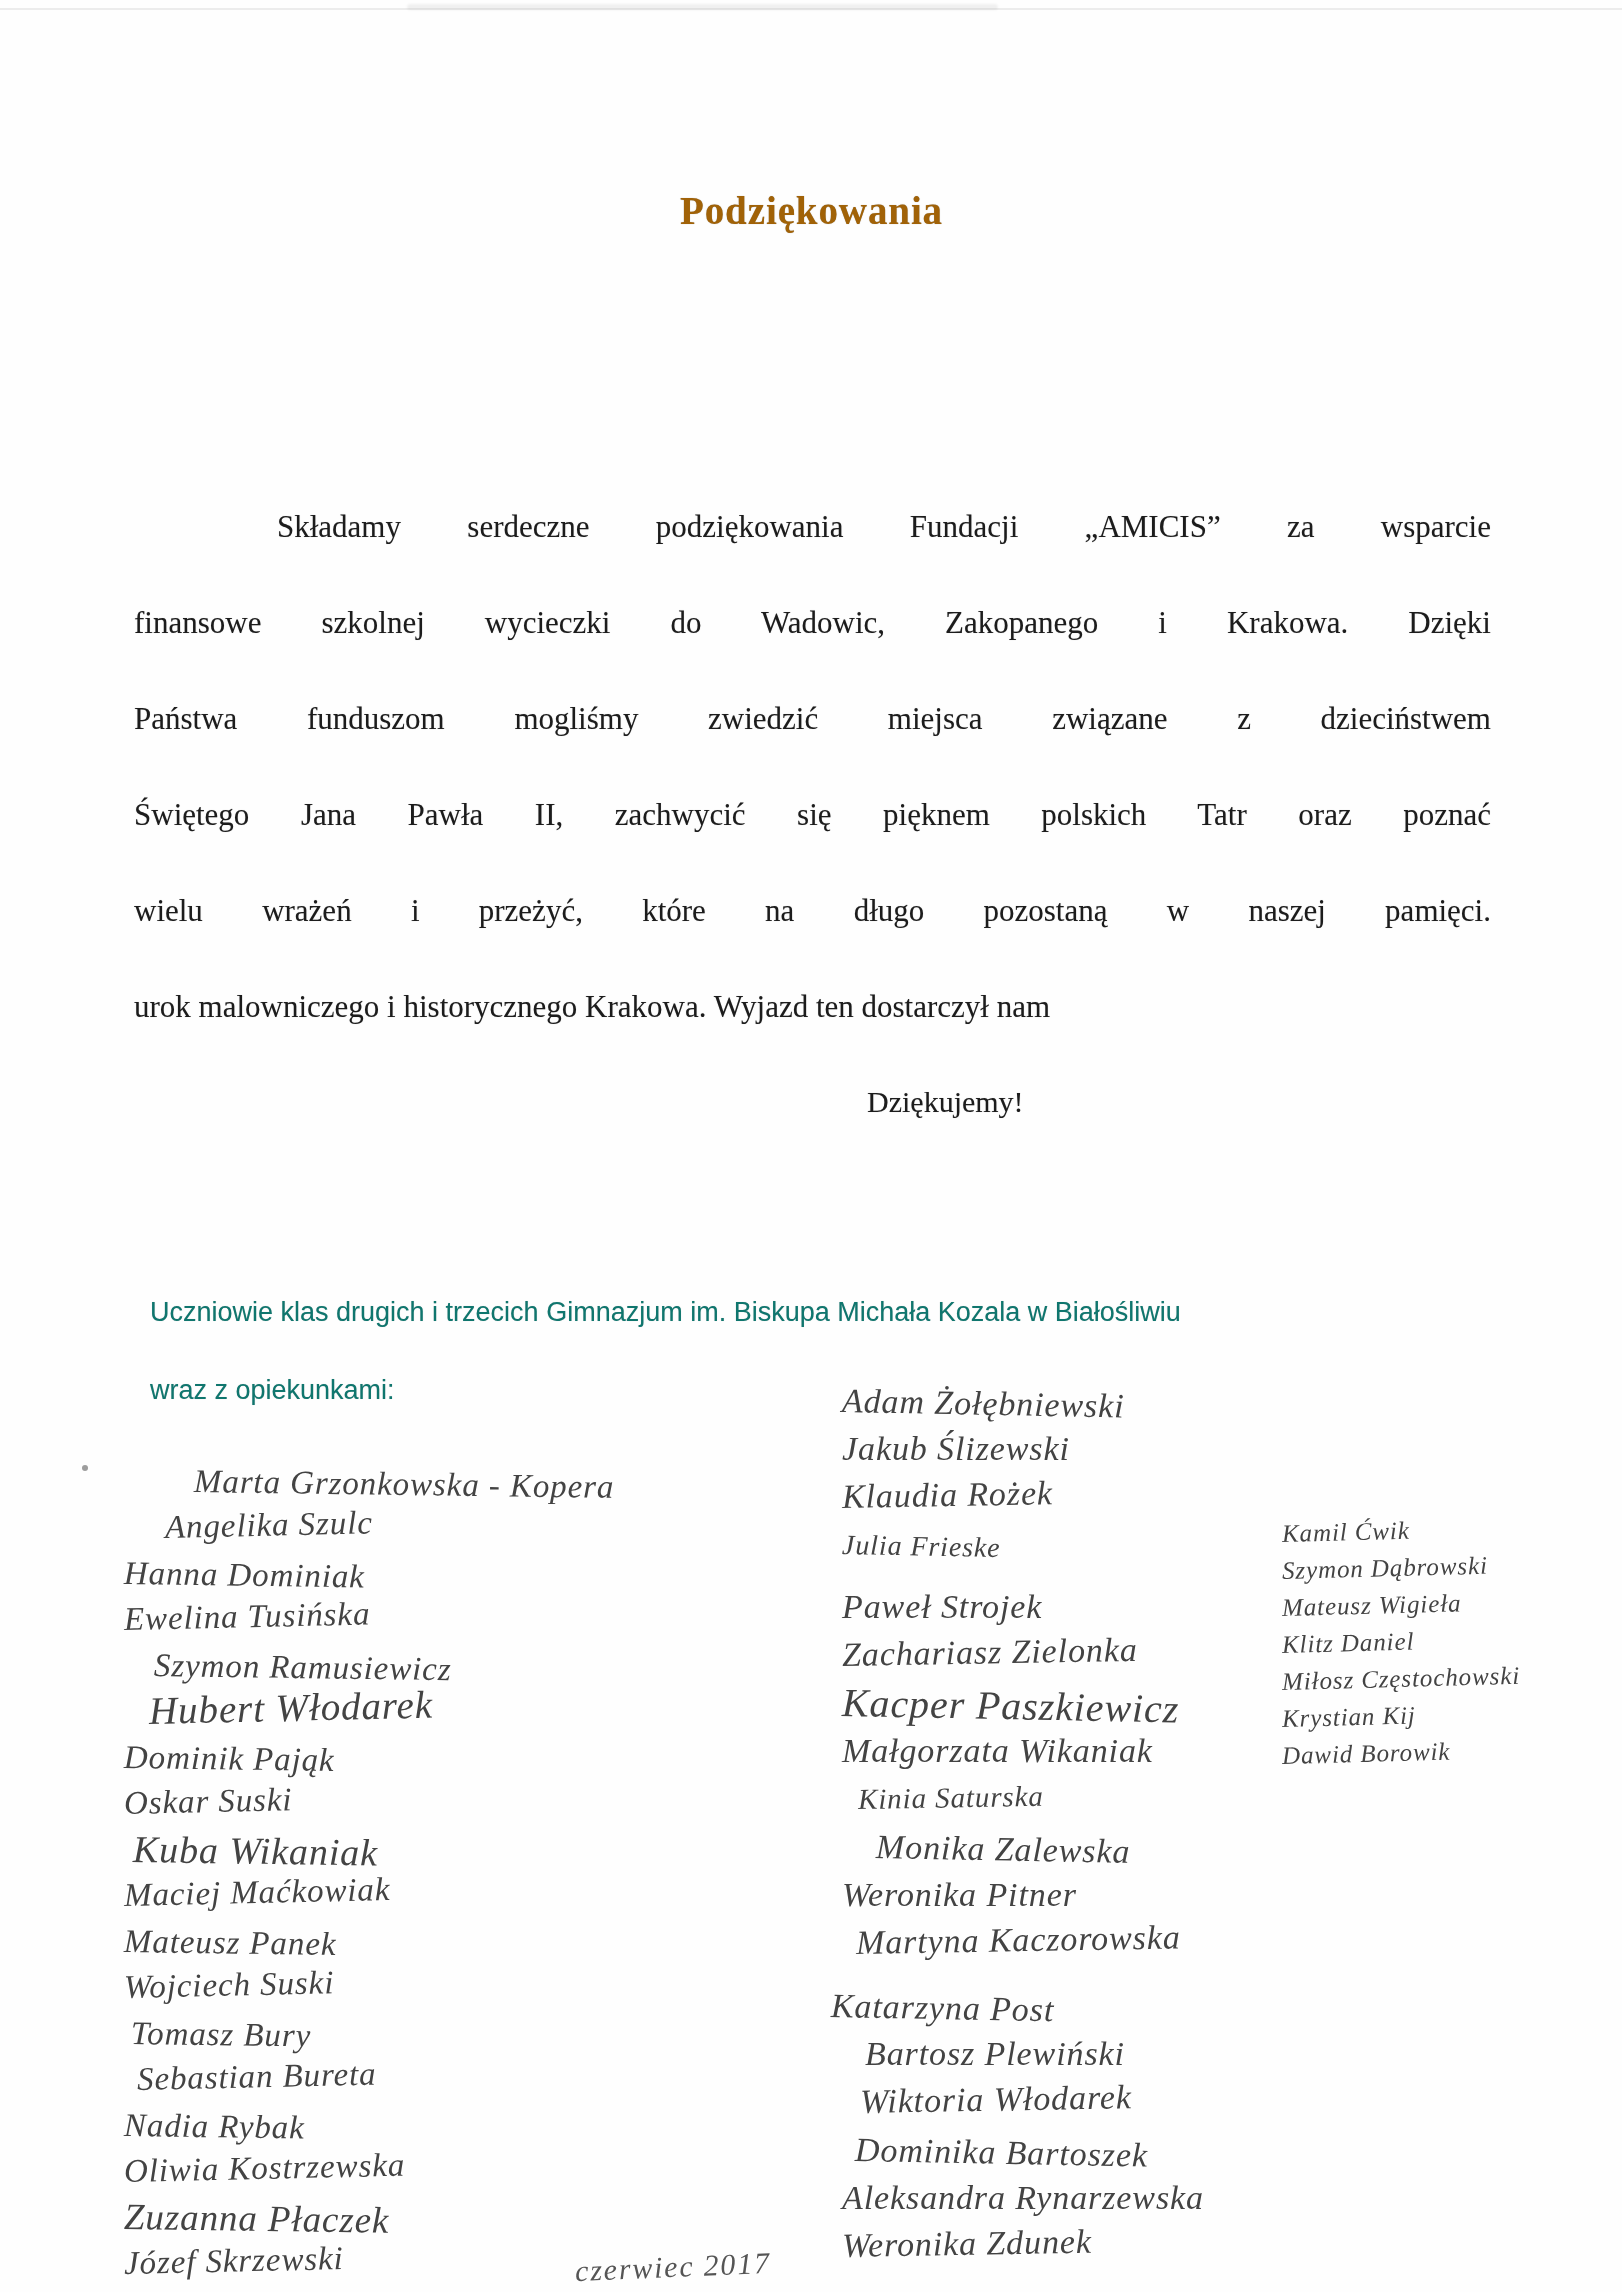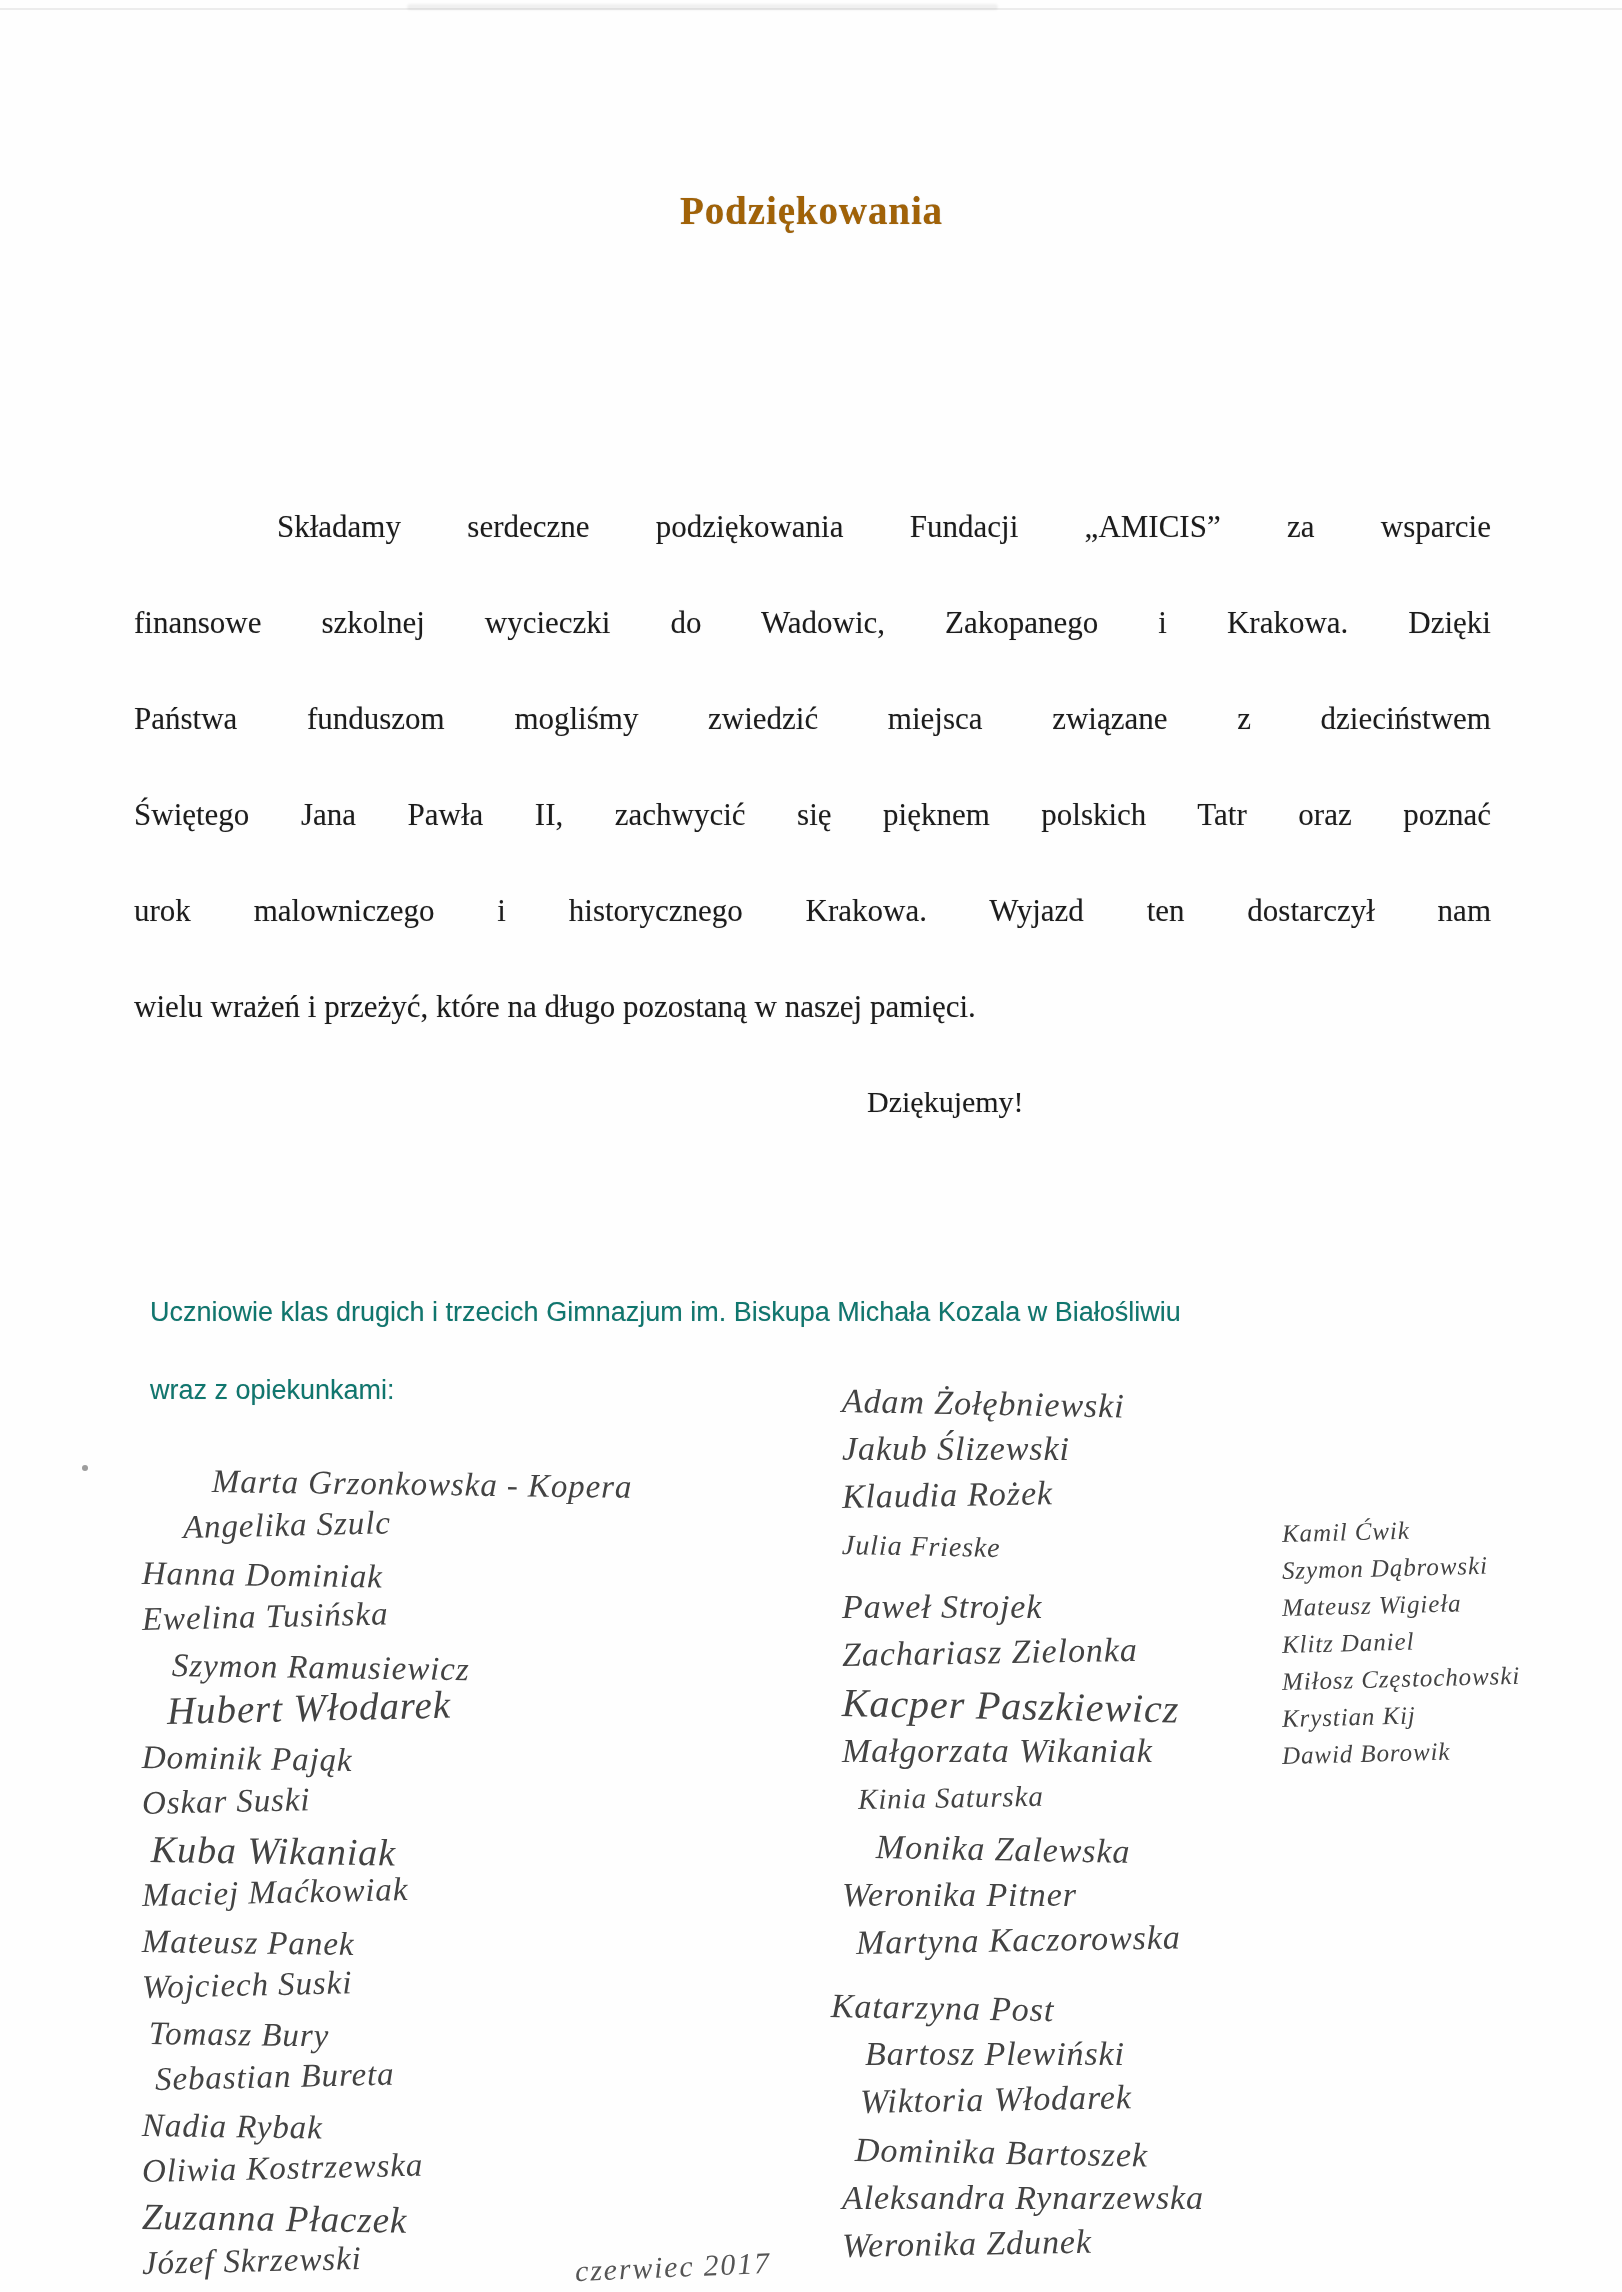--- a/index.html
+++ b/index.html
@@ -63,21 +63,21 @@
   
   .sig-col { position: absolute; }
   .sig {
     font-family: "Liberation Serif", serif;
     font-style: italic;
     color: #434343;
     letter-spacing: 0.9px;
     transform-origin: 0 50%;
     white-space: nowrap;
   }
-  .col-left  { left: 142px;  top: 1458px; width: 537px; }
+  .col-left  { left: 124px;  top: 1458px; width: 537px; }
   .col-left  .sig { font-size: 33px; line-height: 46px; }
   .col-mid   { left: 842px;  top: 1377px; width: 484px; }
   .col-mid   .sig { font-size: 34px; line-height: 48px; }
   .col-right { left: 1282px; top: 1515px; width: 340px; }
   .col-right .sig { font-size: 25px; line-height: 37px; transform: rotate(-1.5deg); }
 
   .col-left .sig:nth-child(2n)   { transform: rotate(-1.3deg); }
   .col-left .sig:nth-child(2n+1) { transform: rotate(0.8deg); }
   .col-mid  .sig:nth-child(3n)   { transform: rotate(-1deg); }
   .col-mid  .sig:nth-child(3n+1) { transform: rotate(1.1deg); }
@@ -122,22 +122,22 @@
   <div class="scan-line b"></div>
   <div class="ink-dot"></div>
 
   <h1 class="title">Podziękowania</h1>
 
   <div class="paragraph">
       <div class="para-line">Składamy serdeczne podziękowania Fundacji „AMICIS” za wsparcie</div>
       <div class="para-line">finansowe szkolnej wycieczki do Wadowic, Zakopanego i Krakowa. Dzięki</div>
       <div class="para-line">Państwa funduszom mogliśmy zwiedzić miejsca związane z dzieciństwem</div>
       <div class="para-line">Świętego Jana Pawła II, zachwycić się pięknem polskich Tatr oraz poznać</div>
+      <div class="para-line">wielu wrażeń i przeżyć, które na długo pozostaną w naszej pamięci.</div>
       <div class="para-line">urok malowniczego i historycznego Krakowa. Wyjazd ten dostarczył nam</div>
-      <div class="para-line">wielu wrażeń i przeżyć, które na długo pozostaną w naszej pamięci.</div>
     </div>
 
   <div class="thanks">Dziękujemy!</div>
 
   <div class="subheading line1">Uczniowie klas drugich i trzecich Gimnazjum im. Biskupa Michała Kozala w Białośliwiu</div>
   <div class="subheading line2">wraz z opiekunkami:</div>
 
   <div class="sig-col col-left">
       <div class="sig">Marta Grzonkowska - Kopera</div>
       <div class="sig">Angelika Szulc</div>

